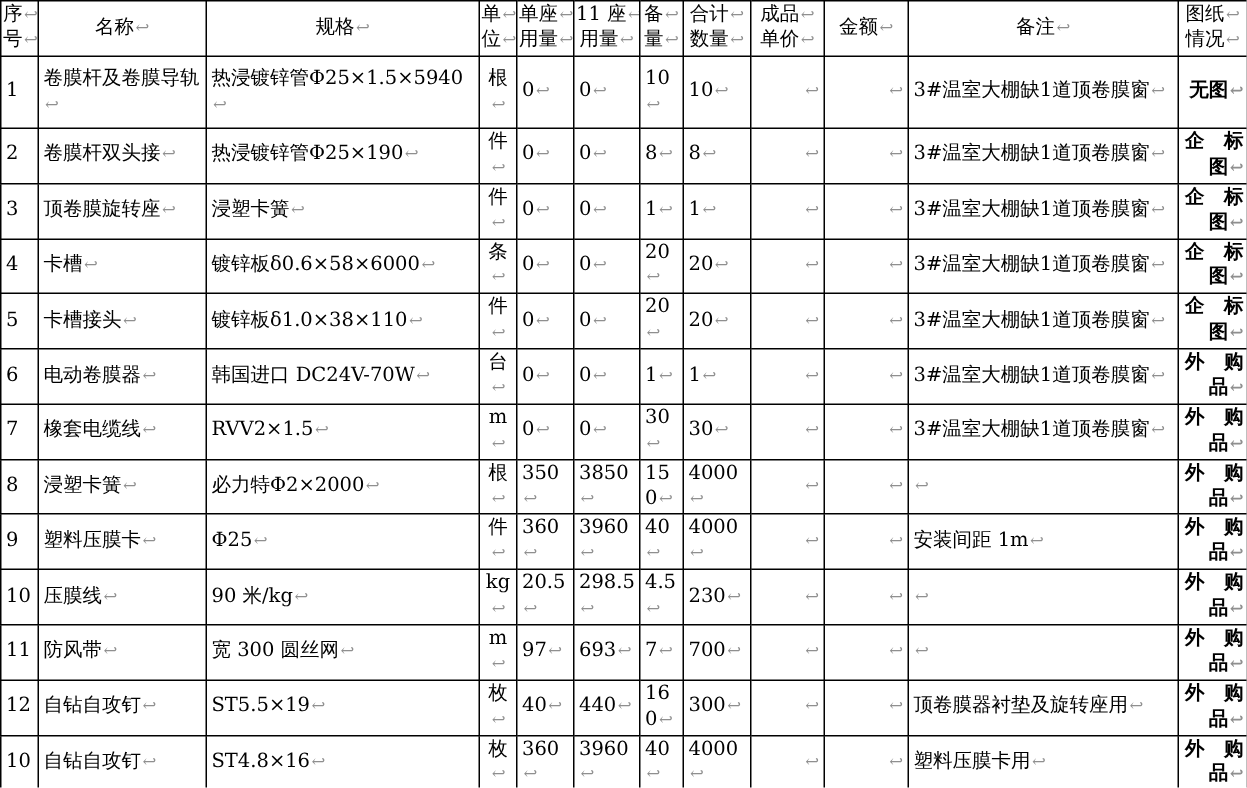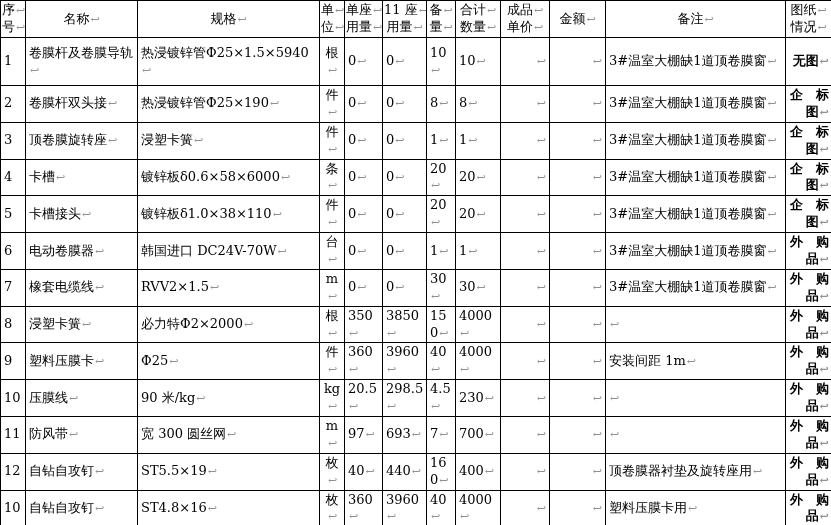--- a/index.html
+++ b/index.html
@@ -332,21 +332,21 @@
       <tr class="row">
         <td class="cell-serial">
           <div class="hline"><span>12</span></div>
         </td>
         <td class="cell-text"><span><span>自钻自攻钉</span><span class="mark">↩</span></span></td>
         <td class="cell-text"><span><span>ST5.5×19</span><span class="mark">↩</span></span></td>
         <td class="cell-unit"><span><span>枚</span><span class="mark">↩</span></span></td>
         <td class="cell-num"><span><span>40</span><span class="mark">↩</span></span></td>
         <td class="cell-num"><span><span>440</span><span class="mark">↩</span></span></td>
         <td class="cell-num"><span><span>160</span><span class="mark">↩</span></span></td>
-        <td class="cell-num"><span><span>400</span><span class="mark">↩</span></span></td>
+        <td class="cell-num"><span><span>300</span><span class="mark">↩</span></span></td>
         <td class="cell-money"><span class="mark">↩</span></td>
         <td class="cell-money"><span class="mark">↩</span></td>
         <td class="cell-text"><span><span>顶卷膜器衬垫及旋转座用</span><span class="mark">↩</span></span></td>
         <td class="cell-drawing">
           <div class="hline"><span>外　购</span></div>
           <div class="hline"><span>品</span><span class="mark">↩</span></div>
         </td>
       </tr>
       <tr class="row">
         <td class="cell-serial">

